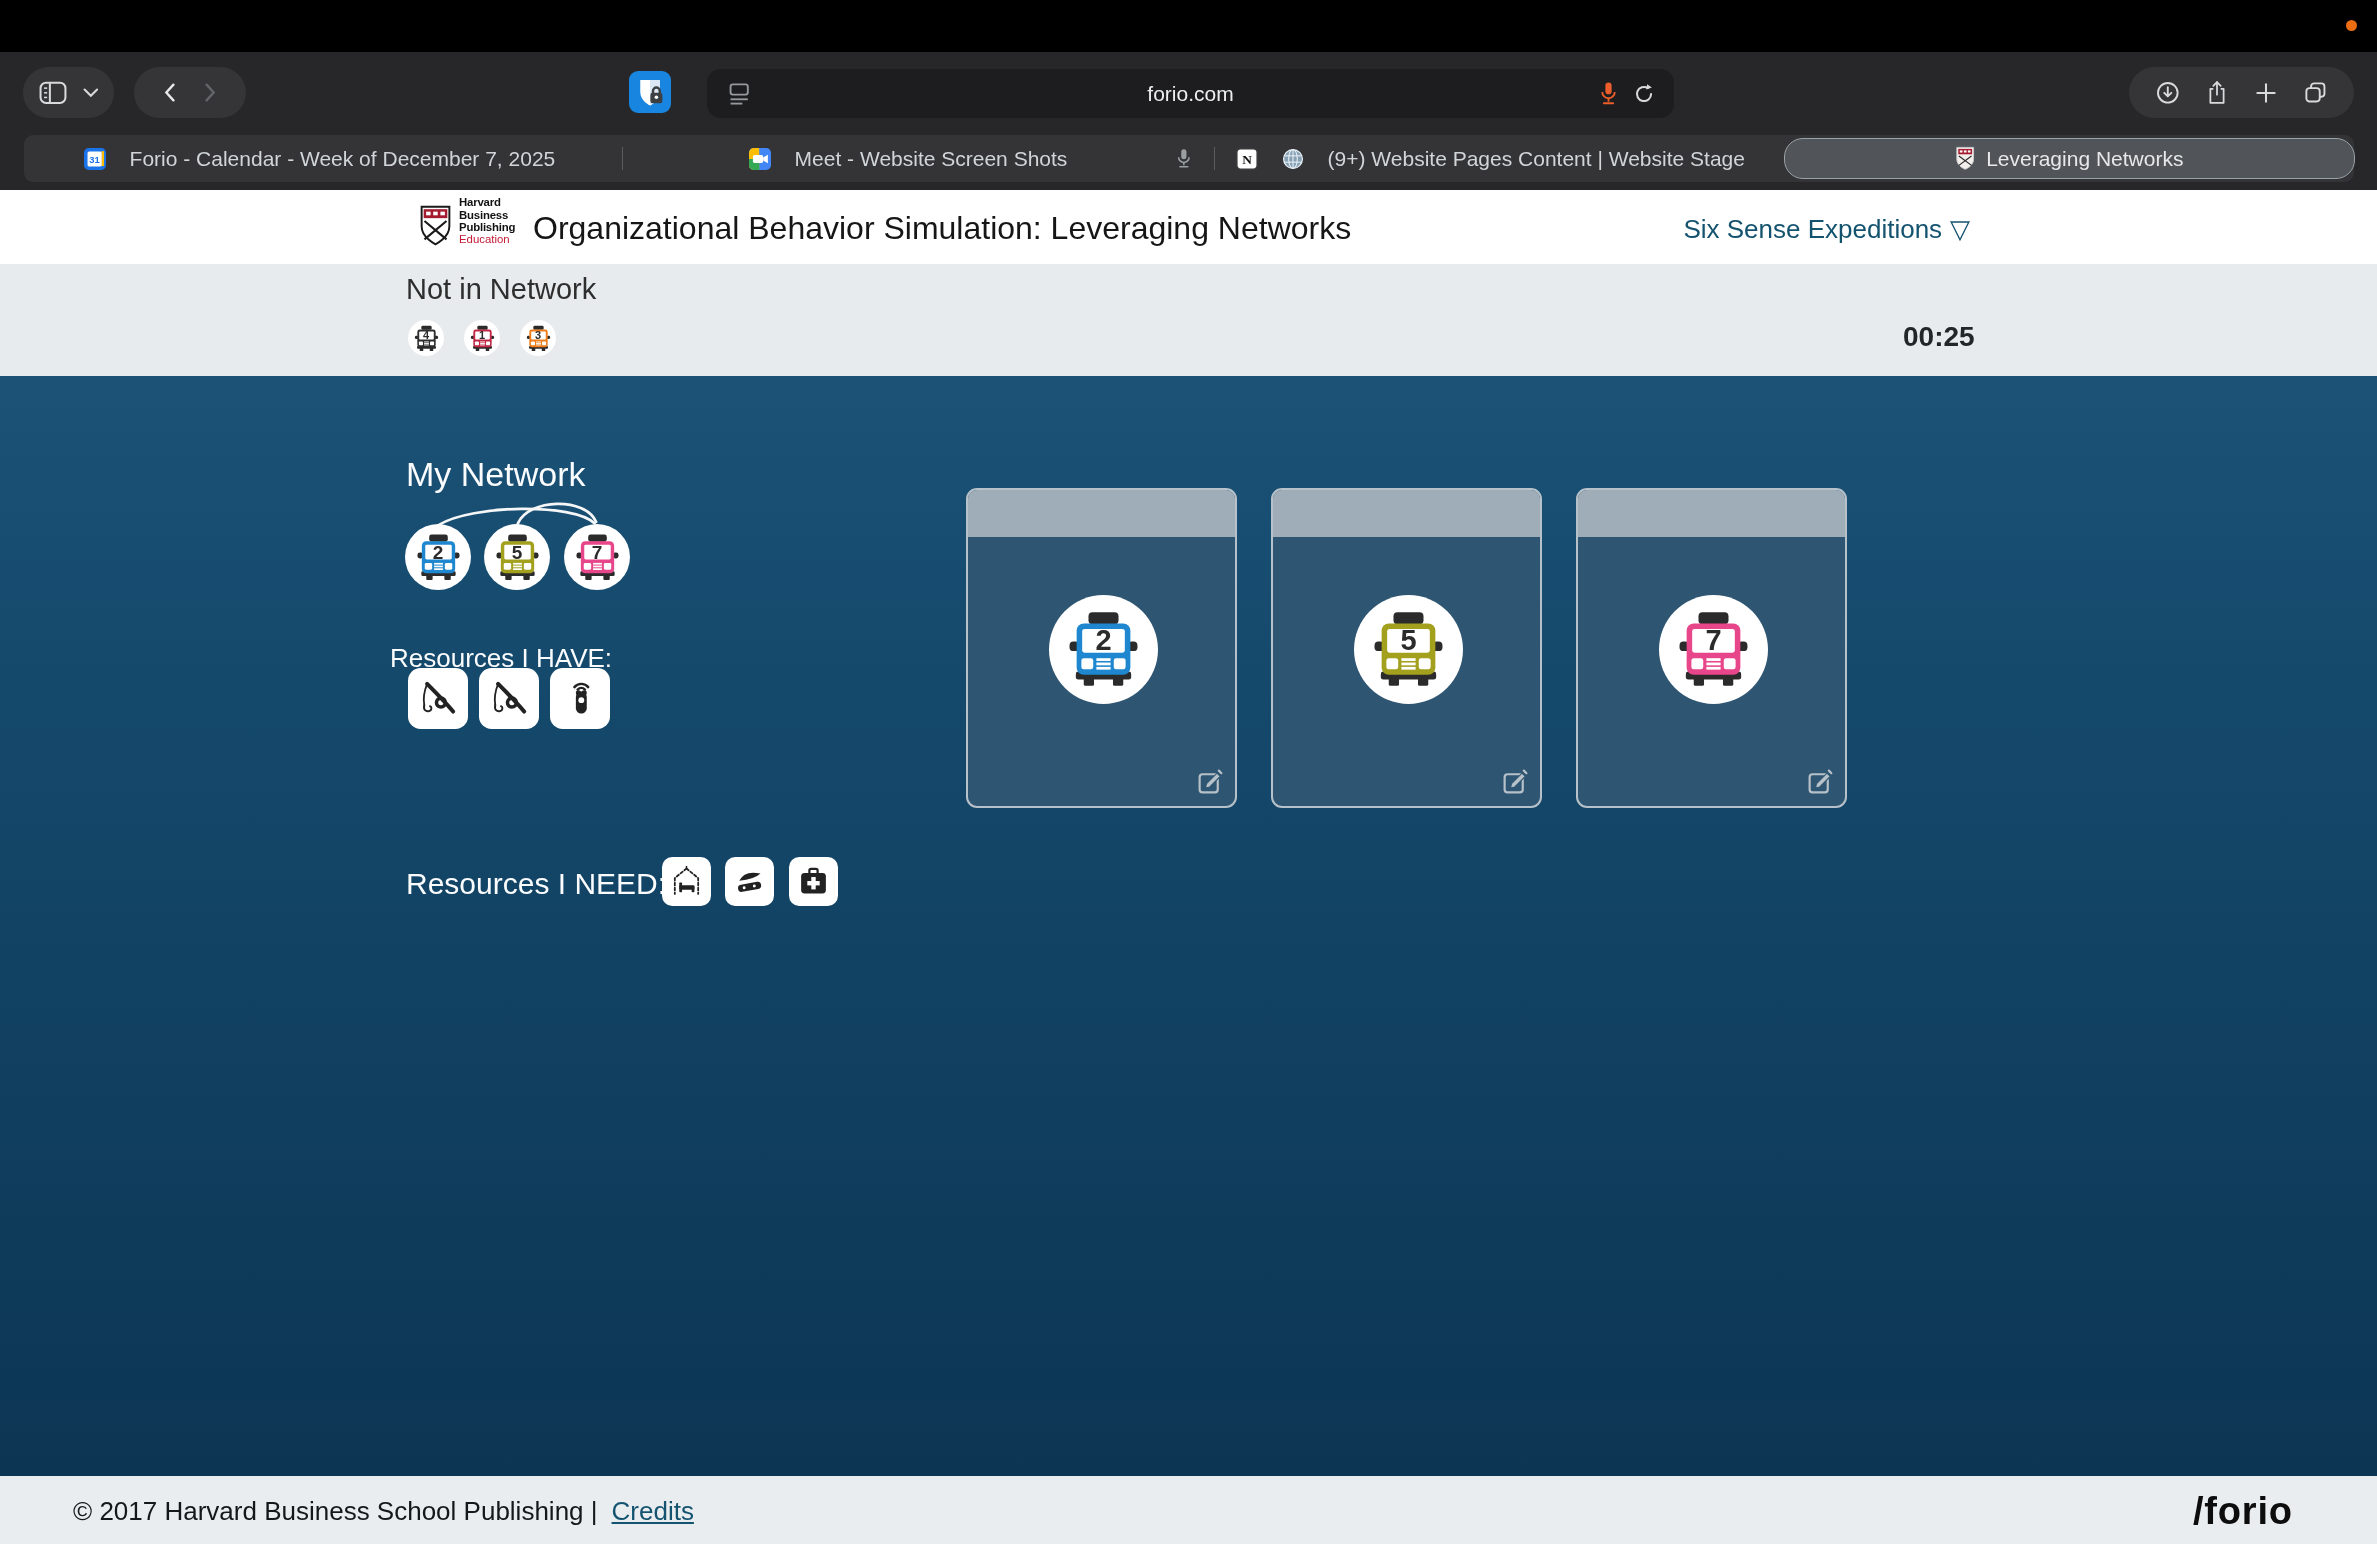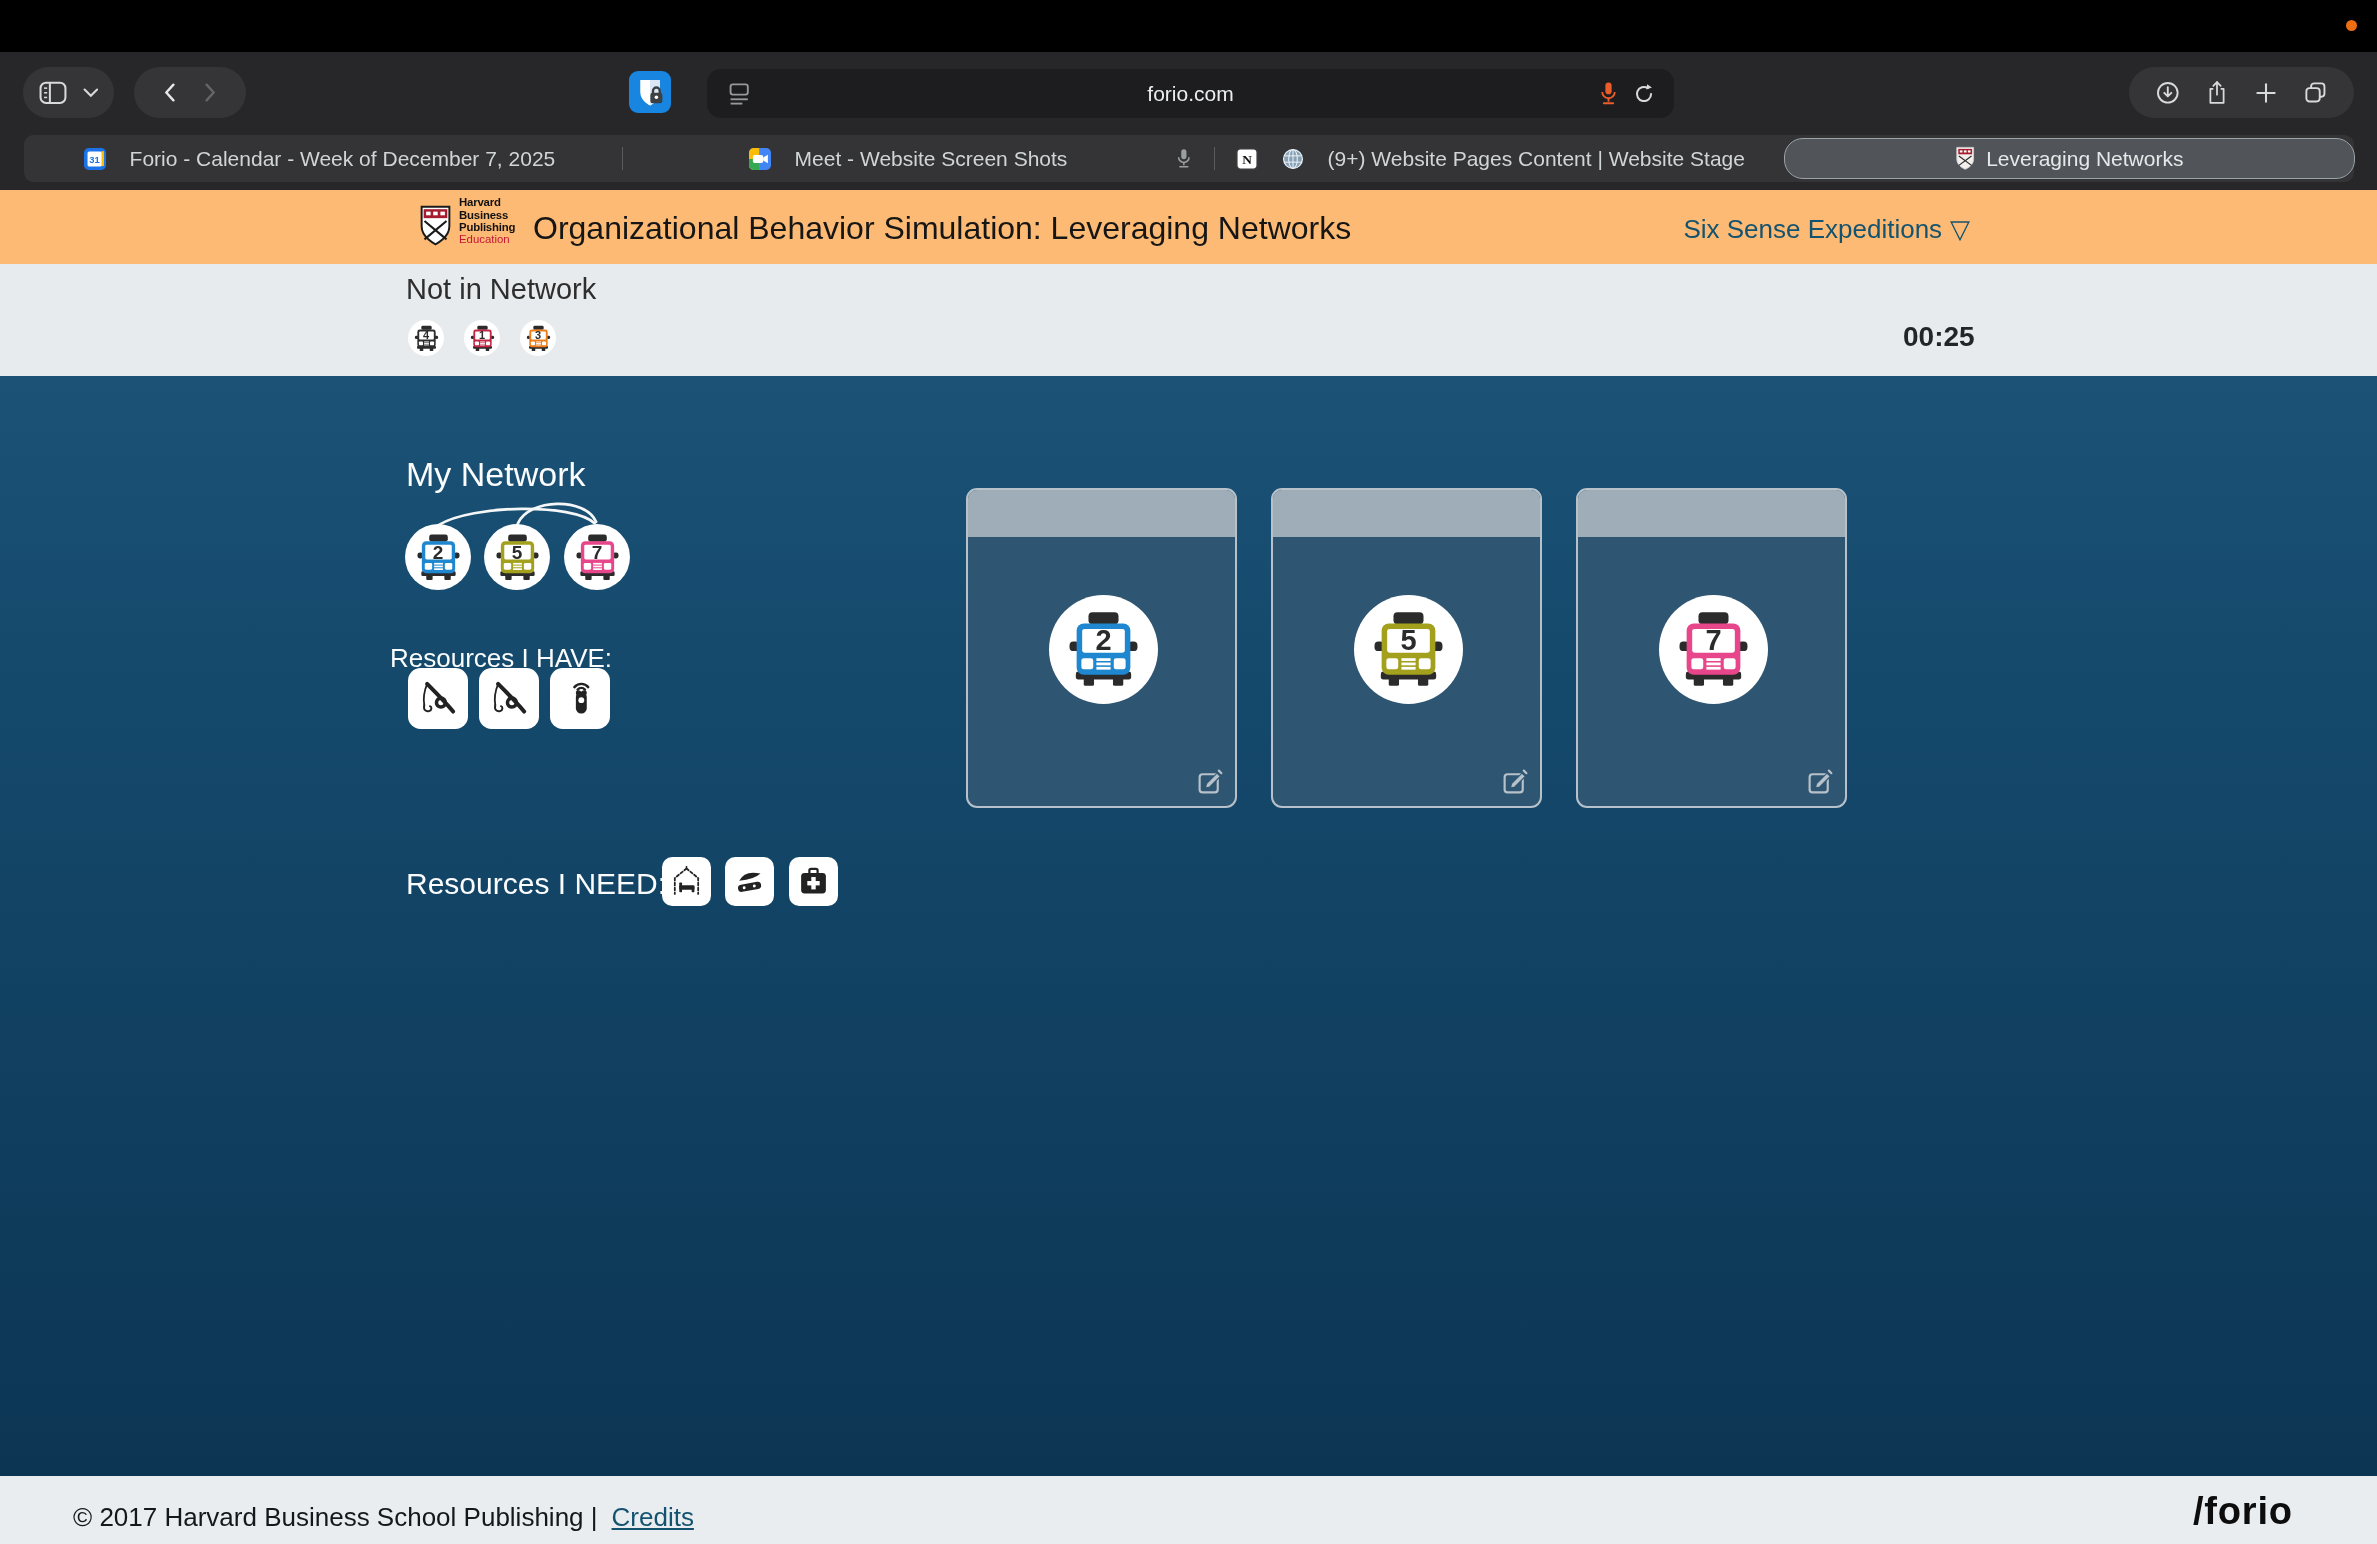--- a/index.html
+++ b/index.html
@@ -29,21 +29,21 @@
   .tabstrip { position:absolute; left:23.6px; top:83px; width:2330px; height:47px; border-radius:9.4px;
               background:#343437; }
   .tab { position:absolute; top:0; height:47px; display:flex; align-items:center; gap:24px;
          color:#d2d5d7; font-size:21px; white-space:nowrap; }
   .tab-sep { position:absolute; top:11.8px; width:1.6px; height:23.6px; background:#5c5c5e; }
   .tab-active { position:absolute; left:1760px; top:3.1px; width:571px; height:41px; border-radius:19px;
                 background:#515458; border:1.6px solid #99a3a9; display:flex; align-items:center;
                 justify-content:center; gap:11px; color:#e6e8e9; font-size:21px; }
 
   
-  .site-header { left:0; top:190px; width:2377px; height:88px; background:#fdba74; }
+  .site-header { left:0; top:190px; width:2377px; height:88px; background:#ffffff; }
   .brand-text { position:absolute; left:459px; top:6.3px; line-height:12.2px; }
   .brand-text b { font-size:11.4px; color:#111; letter-spacing:-0.2px; display:block; }
   .brand-edu { font-size:11.4px; color:#c41834; display:block; }
   .page-title { position:absolute; left:533px; top:20.4px; font-size:32px; color:#161616; }
   .team-menu { position:absolute; right:407px; top:24.4px; font-size:26px; color:#14536f; cursor:pointer;
                display:flex; gap:7.9px; align-items:center; }
 
   .sub-band { left:0; top:264px; width:2377px; height:112px; background:#e7ebee; }
   .nin-heading { position:absolute; left:406px; top:9.4px; font-size:29px; color:#2e2e2e; }
   .timer { position:absolute; left:1903px; top:57px; font-size:28px; font-weight:bold; color:#212629; }
@@ -76,21 +76,21 @@
   
   .card { position:absolute; top:112px; width:271px; height:320px; border-radius:11px;
           border:2.4px solid #b7c1c9; background:#2e5571; overflow:hidden; }
   .card-head { position:absolute; left:0; top:0; width:100%; height:47px; background:#9fadb9; }
   .card-edit { position:absolute; right:10.2px; bottom:10.2px; width:29px; height:29px; cursor:pointer; }
 
   .net-arcs { position:absolute; left:397px; top:102px; }
 
   
   .footer { left:0; top:1476px; width:2377px; height:68px; background:#e9edf0; }
-  .foot-text { position:absolute; left:73px; top:20.4px; font-size:26px; color:#15181a;margin-top:6px; }
+  .foot-text { position:absolute; left:73px; top:20.4px; font-size:26px; color:#15181a; }
   .credits { color:#14536f; text-decoration:underline; margin-left:14px; cursor:pointer; }
   .forio { position:absolute; left:2193px; top:14px; font-size:38px; font-weight:bold;
            color:#0d0d0d; letter-spacing:0.8px; }
   .hidden-defs { position:absolute; width:0; height:0; overflow:hidden; }
 </style>
 </head>
 <body>
 
 <svg class="hidden-defs" aria-hidden="true">
   <symbol id="bus-symbol" viewBox="0 0 100 100">

